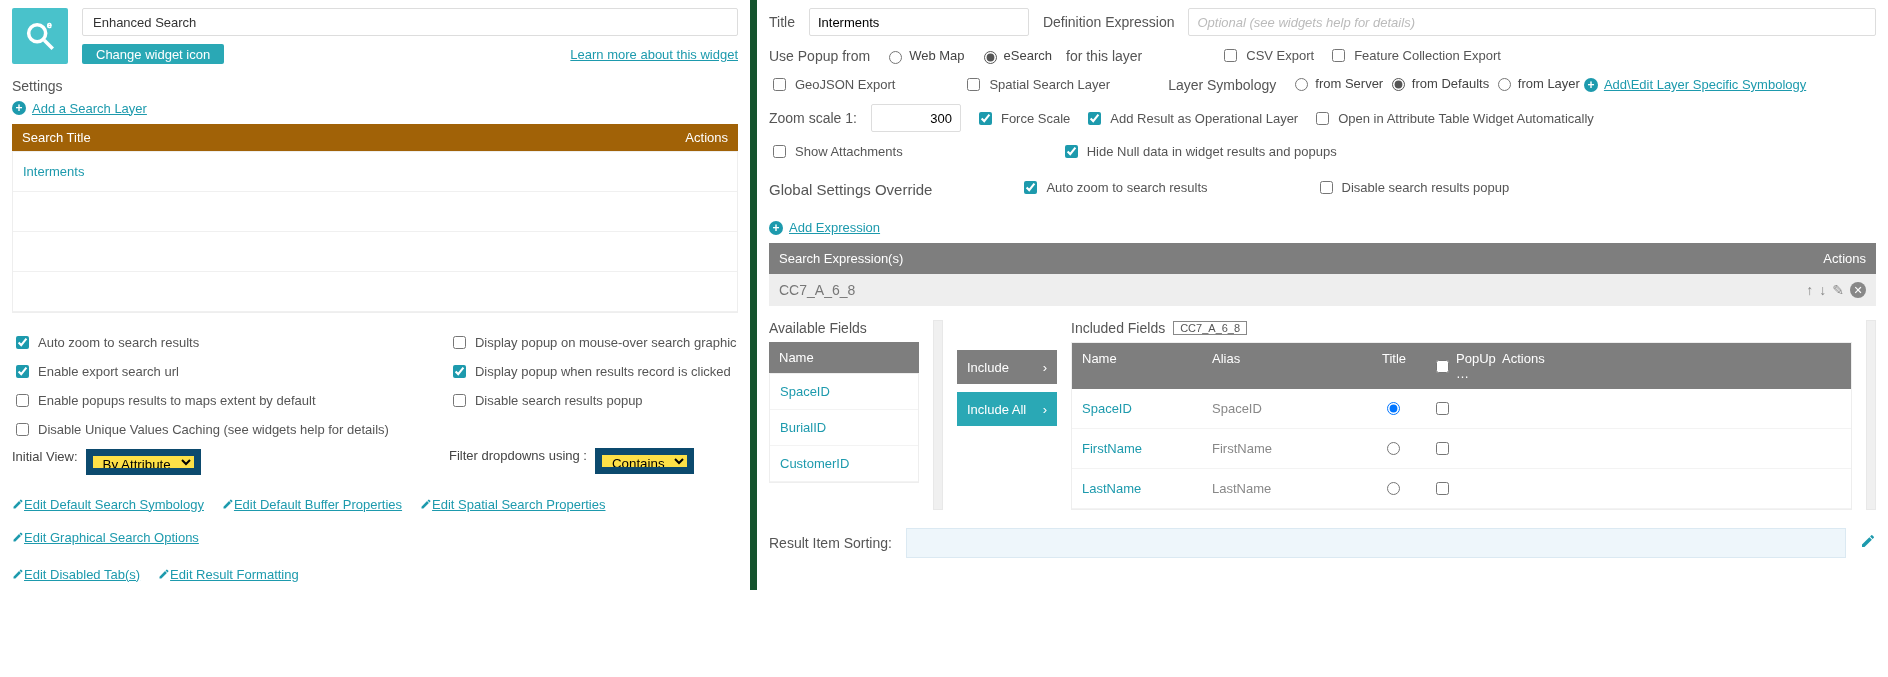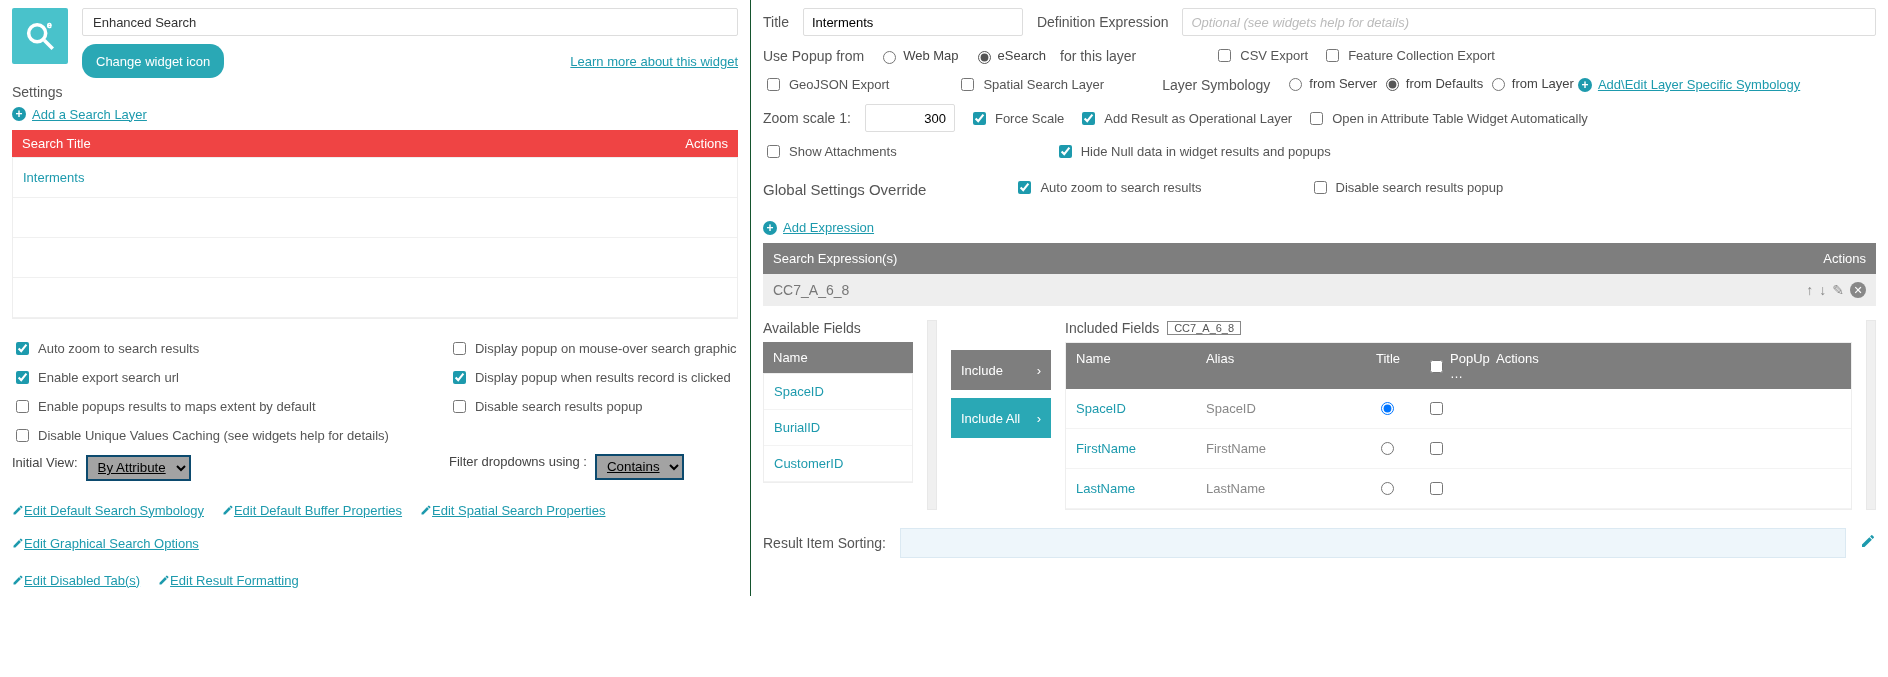--- a/index.html
+++ b/index.html
@@ -1,49 +1,49 @@
 <!DOCTYPE html>
 <html><head>
 <meta charset="utf-8">
 <style>
   * { box-sizing: border-box; font-family: "Segoe UI", Arial, sans-serif; }
   body { margin: 0; background: #fff; color: #444; font-size: 13px; display: flex; width: 1888px; }
   .pane { padding: 8px 12px; }
   .left { width: 750px; }
-  .right { flex: 1; border-left: 1px solid #14532d; position: relative; }
+  .right { flex: 1; border-left: 7px solid #14532d; position: relative; }
 
   .icon-tile { width: 56px; height: 56px; background: #49c2cb; display: inline-flex; align-items: center; justify-content: center; border-radius: 2px; }
   .icon-tile svg { width: 34px; height: 34px; }
   .top-row { display: flex; gap: 14px; align-items: flex-start; }
   .top-right { flex: 1; }
   .wname { width: 100%; height: 28px; border: 1px solid #ddd; border-radius: 2px; padding: 0 10px; font-size: 13px; color: #333; }
   .row { display: flex; align-items: center; gap: 12px; margin-top: 8px; }
-  .btn-primary { background: #2aa8b5; color: #fff; border: none; height: 34px; padding: 0 14px; font-size: 13px; cursor: pointer; border-radius: 14px; }
+  .btn-primary { background: #2aa8b5; color: #fff; border: none; height: 20px; padding: 0 14px; font-size: 13px; cursor: pointer; border-radius: 2px; }
   .link { color: #1d9aad; text-decoration: underline; cursor: pointer; font-size: 13px; }
   .link-row .spacer { flex: 1; }
 
-  h4.section { font-weight: 400; color: #555; margin: 6px 0 6px; font-size: 14px; }
+  h4.section { font-weight: 400; color: #555; margin: 14px 0 6px; font-size: 14px; }
 
   .plus { color: #1d9aad; display: inline-flex; align-items: center; gap: 6px; cursor: pointer; }
   .plus .circ { width: 14px; height: 14px; border-radius: 50%; background: #1d9aad; color: #fff; display: inline-flex; align-items: center; justify-content: center; font-size: 12px; font-weight: bold; line-height: 1; }
 
-  .tbl-header { background: #ef4444; color: #fff; display: flex; padding: 6px 10px; font-size: 13px; }
+  .tbl-header { background: #a16207; color: #fff; display: flex; padding: 6px 10px; font-size: 13px; }
   .tbl-header .h-title { flex: 1; }
   .tbl-body { border: 1px solid #eee; }
   .tbl-row { padding: 10px; border-bottom: 1px solid #f0f0f0; height: 40px; display: flex; align-items: center; }
   .tbl-row.link-text { color: #1d9aad; cursor: pointer; }
   .tbl-row.empty { height: 40px; }
 
   .checks { display: flex; gap: 60px; margin-top: 20px; }
   .checks .col { display: flex; flex-direction: column; gap: 10px; }
   .chk { display: flex; align-items: center; gap: 6px; cursor: pointer; font-size: 13px; color: #555; }
   .chk input { accent-color: #1d9aad; }
 
   .sel-row { display: flex; align-items: flex-start; gap: 8px; font-size: 13px; }
-  .sel-row select { height: 26px; border: 2px solid #0c4a6e; background: #a3a3a3; padding: 0 6px; text-decoration: underline; }
+  .sel-row select { height: 26px; border: 7px solid #0c4a6e; background: #fde047; padding: 0 6px; }
 
   .edit-links { display: flex; flex-wrap: wrap; gap: 18px; margin-top: 22px; }
   .edit-link { display: inline-flex; align-items: center; color: #1d9aad; cursor: pointer; text-decoration: underline; font-size: 13px; }
   .pencil { color: #1d9aad; width: 12px; height: 12px; }
 
   
   .frow { display: flex; align-items: center; gap: 14px; margin-bottom: 10px; flex-wrap: wrap; }
   .lbl { color: #555; font-size: 14px; }
   .inp { height: 28px; border: 1px solid #ddd; border-radius: 2px; padding: 0 8px; font-size: 13px; }
   .inp.sm { width: 220px; }
@@ -66,21 +66,21 @@
   .middle { width: 100px; display: flex; flex-direction: column; gap: 8px; align-items: stretch; margin-top: 30px; }
   .included { flex: 1; position: relative; }
   .fld-title { color: #555; font-size: 14px; margin-bottom: 6px; display: flex; align-items: center; gap: 8px; }
   .tag { border: 1px solid #888; padding: 0 6px; font-size: 11px; color: #555; background: #fff; }
 
   .fhdr { background: #7e7e7e; color: #fff; display: flex; padding: 8px 10px; font-size: 13px; }
   .avail .fhdr div { flex: 1; }
   .avail .flist { border: 1px solid #eee; }
   .avail .frowi { padding: 10px; color: #1d9aad; border-bottom: 1px solid #f3f3f3; cursor: pointer; }
 
-  .btn-mid { background: #7e7e7e; color: #fff; border: none; height: 40px; font-size: 13px; cursor: pointer; text-align: left; padding: 0 10px; display: flex; justify-content: space-between; align-items: center; }
+  .btn-mid { background: #7e7e7e; color: #fff; border: none; height: 34px; font-size: 13px; cursor: pointer; text-align: left; padding: 0 10px; display: flex; justify-content: space-between; align-items: center; }
   .btn-mid.teal { background: #2aa8b5; }
 
   .included .grid { border: 1px solid #eee; }
   .included .ghdr { background: #7e7e7e; color: #fff; display: flex; padding: 8px 10px; font-size: 13px; }
   .ghdr .c-name { width: 130px; }
   .ghdr .c-alias { width: 170px; }
   .ghdr .c-title { width: 50px; }
   .ghdr .c-pop { width: 70px; display: flex; align-items: center; gap: 4px; }
   .ghdr .c-act { width: 70px; }
   .grow { display: flex; padding: 10px; border-bottom: 1px solid #f3f3f3; align-items: center; }

